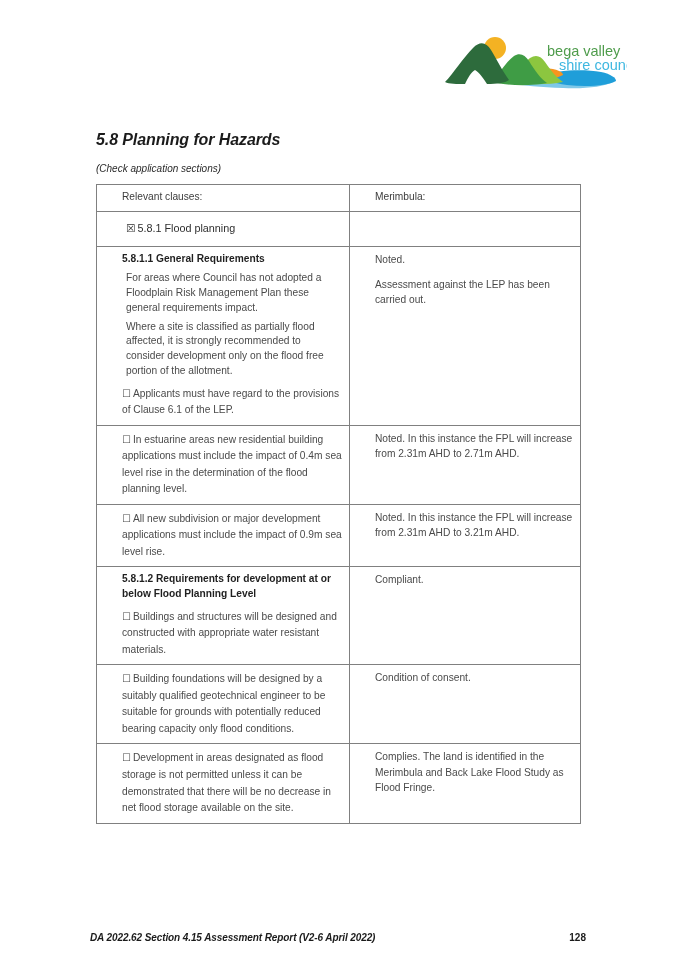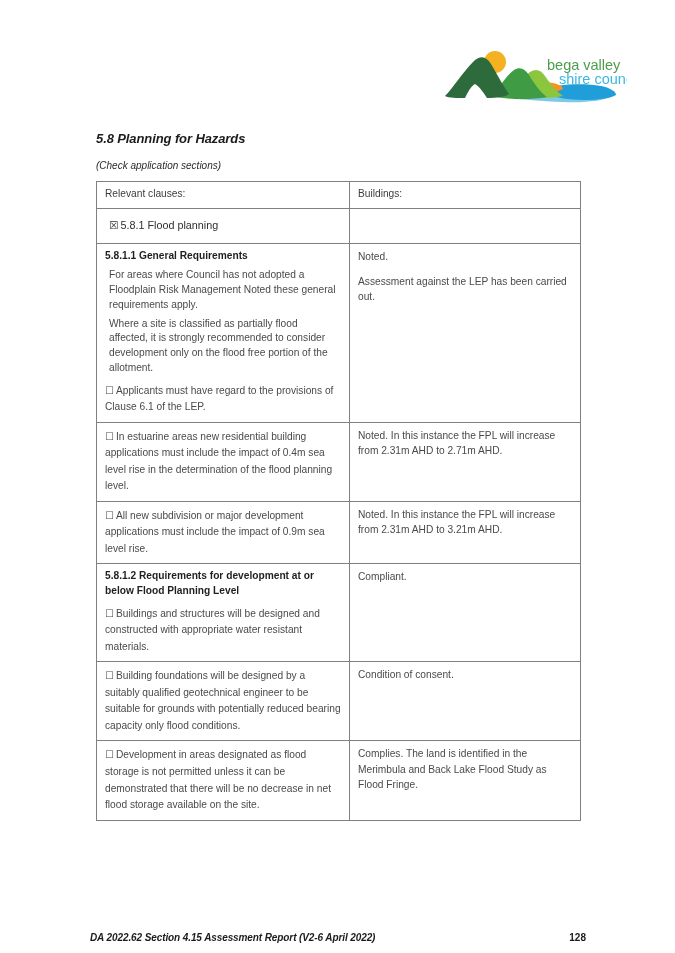--- a/index.html
+++ b/index.html
@@ -13,39 +13,39 @@
     height: 953px;
     position: relative;
     font-family: "Liberation Sans", sans-serif;
     color: #231f20;
     overflow: hidden;
   }
 
   
   .logo-wrap {
     position: absolute;
-    top: 44px;
+    top: 30px;
     right: 48px;
     width: 192px;
     height: 72px;
   }
   .logo-wrap svg { display: block; width: 100%; height: 100%; }
 
   
   .page {
     position: absolute;
     left: 96px;
     top: 131px;
     width: 484px;
   }
 
   .section-heading {
     font-weight: bold;
     font-style: italic;
-    font-size: 13px;
+    font-size: 16px;
     letter-spacing: -0.1px;
     margin: 0 0 14px 0;
     color: #1b1b1b;
   }
   .sub-note {
     font-style: italic;
     font-size: 10px;
     margin: 0 0 10px 0;
     color: #2a2a2a;
   }
@@ -54,21 +54,21 @@
   table.clauses {
     border-collapse: collapse;
     width: 484px;
     table-layout: fixed;
     font-size: 10.2px;
     color: #4a4a4a;
   }
   table.clauses td {
     border: 1px solid #808080;
     vertical-align: top;
-    padding: 5px 7px 6px 8px;
+    padding: 5px 7px 6px 25px;
     line-height: 1.45;
   }
   td.col-left   { width: 253px; }
   td.col-right  { width: 231px; }
 
   .hdr { color: #3c3c3c; }
 
   .row-title {
     font-weight: bold;
     color: #1f1f1f;
@@ -150,38 +150,38 @@
 <div class="page">
 
   <div class="section-heading">5.8 Planning for Hazards</div>
   <div class="sub-note">(Check application sections)</div>
 
   <table class="clauses">
     <tbody>
 
       <tr>
         <td class="col-left hdr">Relevant clauses:</td>
-        <td class="col-right hdr">Buildings:</td>
+        <td class="col-right hdr">Merimbula:</td>
       </tr>
 
       <tr>
         <td class="col-left">
           <p class="tx row-flood">
             <span class="box-checked">☒</span><span>5.8.1 Flood planning</span>
           </p>
         </td>
         <td class="col-right">
           <p class="rt"></p>
         </td>
       </tr>
 
       <tr>
         <td class="col-left tall-a">
           <span class="row-title">5.8.1.1 General Requirements</span>
-          <p class="tx">For areas where Council has not adopted a Floodplain Risk Management Noted these general requirements apply.</p>
+          <p class="tx">For areas where Council has not adopted a Floodplain Risk Management Plan these general requirements impact.</p>
           <p class="tx">Where a site is classified as partially flood affected, it is strongly recommended to consider development only on the flood free portion of the allotment.</p>
           <p class="check">
             <span class="box">☐</span><span>Applicants must have regard to the provisions of Clause 6.1 of the LEP.</span>
           </p>
         </td>
         <td class="col-right">
           <p class="rt">Noted.</p>
           <p class="rt">Assessment against the LEP has been carried out.</p>
         </td>
       </tr>

